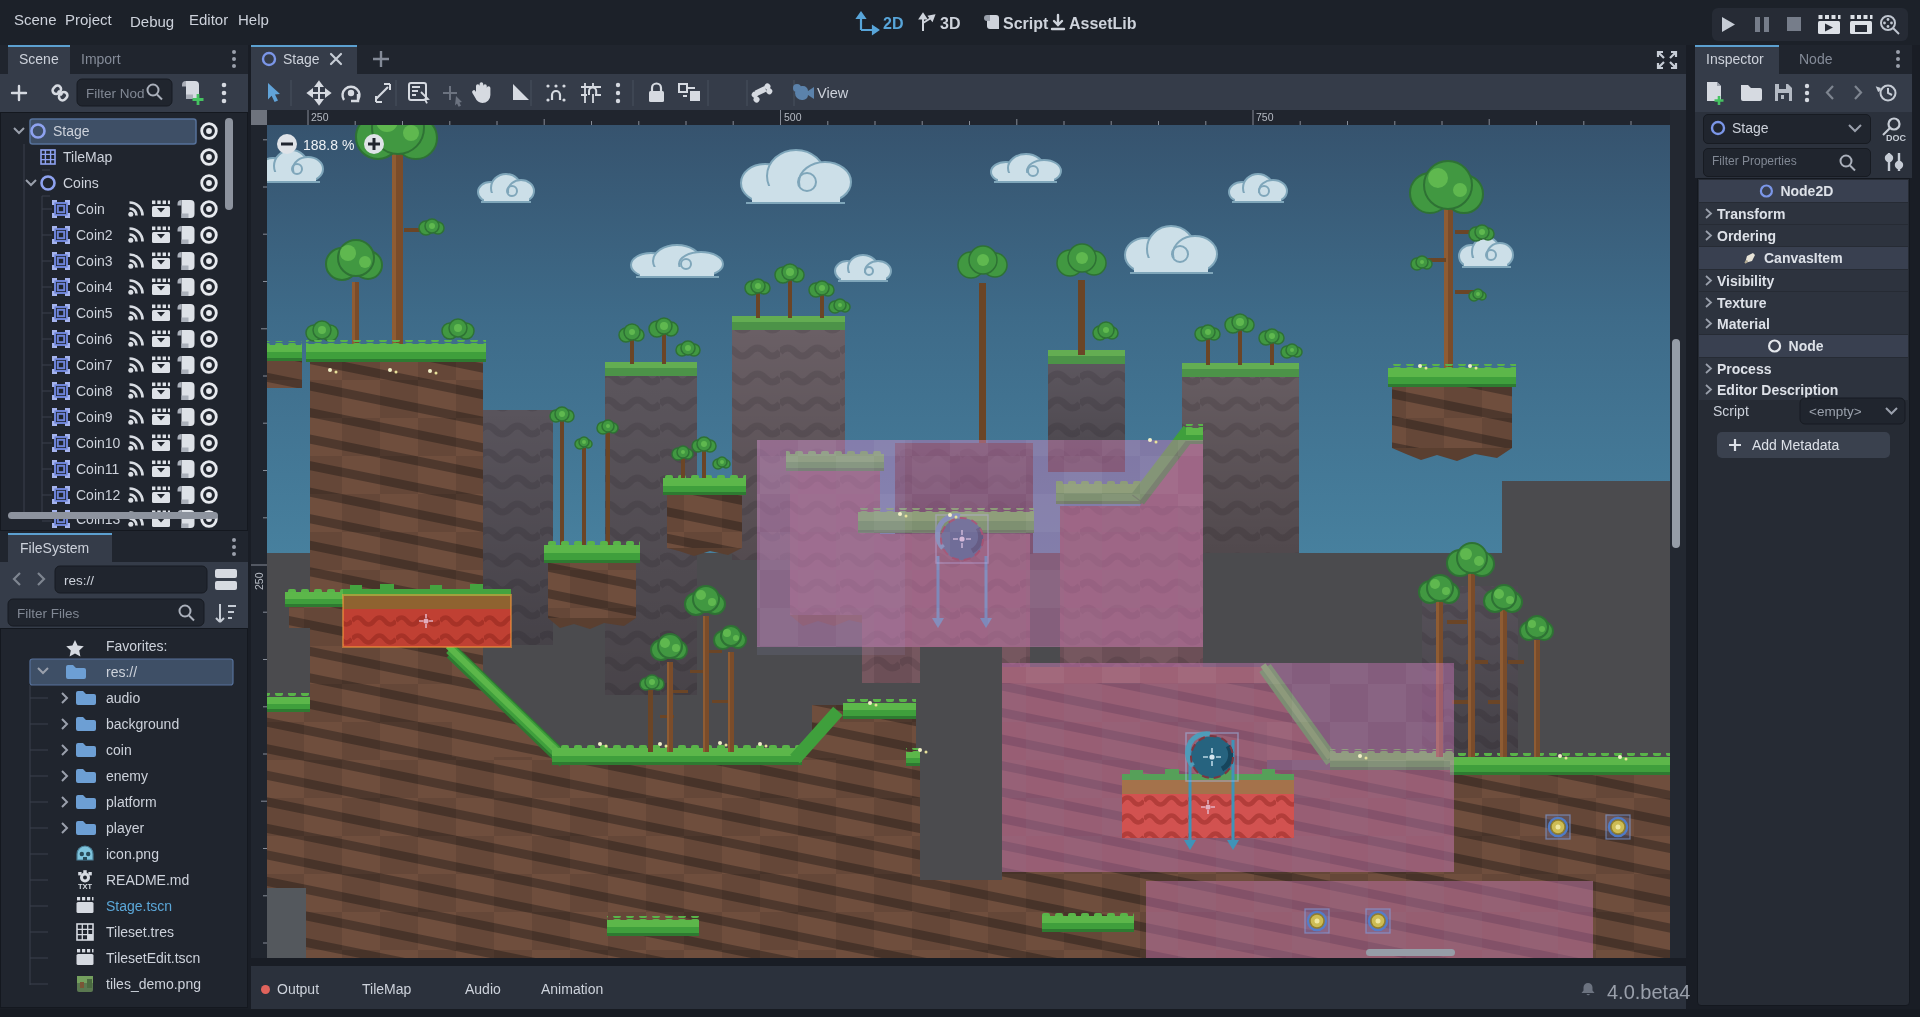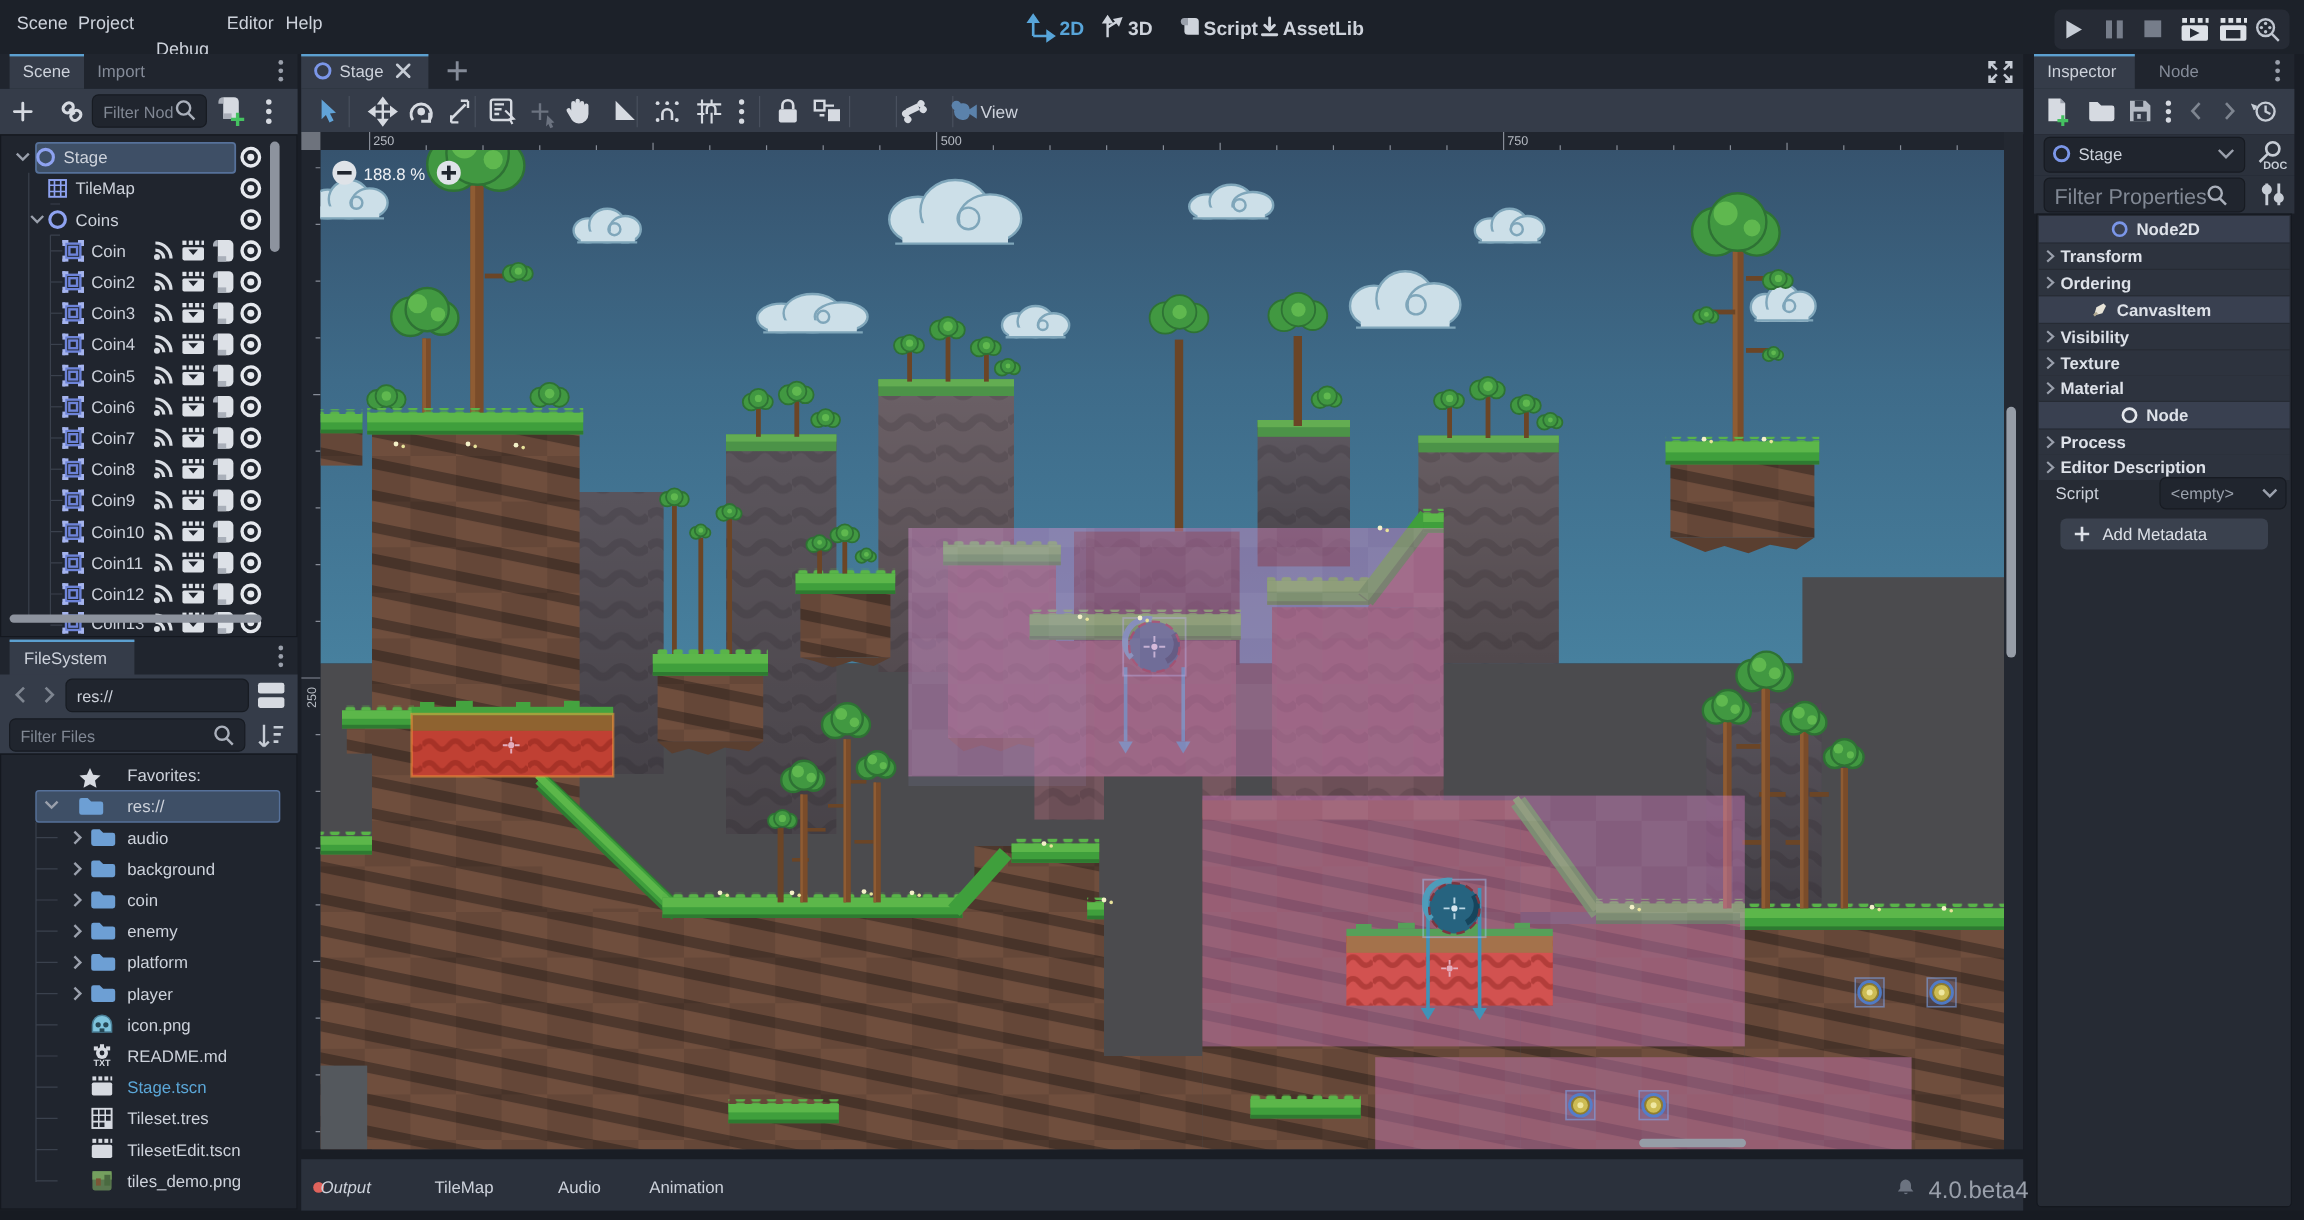--- a/index.html
+++ b/index.html
@@ -8,21 +8,21 @@
 .dim{color:#848b98;} .f14{font-size:14px;} .f15{font-size:15px;}
 .chrome{background:#353c49;}
 .tabsel{background:#353c49;border-top:2px solid #5ca0d0;}
 .inputbox{background:#20252e;border:1px solid #171b22;border-radius:5px;}
 svg{display:block;}
 </style></head><body>
 
 <div class="abs" style="left:0;top:0;width:1920px;height:45px;background:#1c2129;"></div>
 <div class="abs txt f15" style="left:14px;top:11px;">Scene</div>
 <div class="abs txt f15" style="left:65px;top:11px;">Project</div>
-<div class="abs txt f15" style="left:130px;top:13px;margin-top:20px;">Debug</div>
+<div class="abs txt f15" style="left:130px;top:13px;">Debug</div>
 <div class="abs txt f15" style="left:189px;top:11px;">Editor</div>
 <div class="abs txt f15" style="left:238px;top:11px;">Help</div>
 <svg class="abs" style="left:855px;top:10px;" width="290" height="26" viewBox="0 0 290 26">
 <g stroke="#58a5d9" stroke-width="2.2" fill="#58a5d9">
       <path d="M6 20 V7 M6 20 h13" fill="none"></path>
       <path d="M6 3 l-3.5 5 h7 z M23 20 l-5 -3.5 v7 z"></path>
     </g>
 <text x="28" y="19" font-size="16" font-weight="bold" fill="#58a5d9">2D</text>
 <g fill="#ced3db" stroke="#ced3db" stroke-width="2">
       <path d="M68 21 V9 M68 13 l8 -5" fill="none"></path>
@@ -1638,21 +1638,21 @@
         <rect x="368" y="142.5" width="12" height="3" fill="#20252e"></rect>
         <rect x="372.5" y="138" width="3" height="12" fill="#20252e"></rect>
       </g>
     </g>
     <rect x="1670" y="110" width="16" height="848" fill="#232831"></rect>
     <rect x="1672" y="339" width="8" height="209" rx="4" fill="#969da7"></rect>
     <rect x="1366" y="949" width="89" height="7" rx="3.5" fill="#969da7"></rect>
   </svg>
 <div class="abs" style="left:251px;top:966px;width:1435px;height:43px;background:#2b313c;"></div>
 <div class="abs" style="left:261px;top:985px;width:9px;height:9px;border-radius:50%;background:#e0635c;"></div>
-<div class="abs txt f14" style="left:267px;top:981px;font-style:italic;">Output</div>
+<div class="abs txt f14" style="left:277px;top:981px;">Output</div>
 <div class="abs txt f14" style="left:362px;top:981px;">TileMap</div>
 <div class="abs txt f14" style="left:465px;top:981px;">Audio</div>
 <div class="abs txt f14" style="left:541px;top:981px;">Animation</div>
 <div class="abs txt f14" style="left:655px;top:981px;margin-top:44px;">Shader Editor</div>
 <svg class="abs" style="left:1580px;top:981px" width="16" height="16">
     <path d="M8 2 a4.5 4.5 0 0 1 4.5 4.5 v3 l2 2.5 h-13 l2 -2.5 v-3 A4.5 4.5 0 0 1 8 2 z M6.5 13 a1.8 1.8 0 0 0 3.4 0 z" fill="#6c7380"></path>
   </svg>
 <div class="abs" style="left:1607px;top:981px;font-size:20px;color:#9aa0ab;">4.0.beta4</div>
 <div class="abs" style="left:0;top:1009px;width:1920px;height:8px;background:#171b22;"></div>
 <div class="abs" style="left:1695px;top:45px;width:217px;height:29px;background:#20252e;"></div>
@@ -1707,21 +1707,21 @@
   </svg>
 <svg class="abs" style="left:1878px;top:114px;" width="30" height="30" viewBox="0 0 30 30">
 <g stroke="#c6ccd5" stroke-width="2.2" fill="none">
       <circle cx="16" cy="10" r="5.5"></circle>
       <path d="M12 14 l-7 7"></path>
     </g>
 <text x="8" y="27" font-size="9" font-weight="bold" fill="#c6ccd5">DOC</text>
 </svg>
 <div class="abs" style="left:1695px;top:146px;width:217px;height:32px;background:#2b313c;"></div>
 <div class="abs inputbox" style="left:1703px;top:148px;width:166px;height:27px;"></div>
-<div class="abs" style="left:1712px;top:154px;font-size:18px;color:#818894;">Filter Properties</div>
+<div class="abs" style="left:1712px;top:154px;font-size:12px;color:#818894;">Filter Properties</div>
 <svg class="abs" style="left:1838px;top:153px;" width="20" height="20">
     <g stroke="#aab0bb" stroke-width="2" fill="none">
       <circle cx="8" cy="8" r="5.5"></circle>
       <path d="M12 12.5 l5 5"></path>
     </g>
   </svg>
 <svg class="abs" style="left:1882px;top:150px;" width="24" height="24" viewBox="0 0 24 24">
 <g stroke="#c6ccd5" stroke-width="2.4">
       <path d="M7 3 v18 M17 3 v18"></path>
       <circle cx="7" cy="8" r="3" fill="#c6ccd5"></circle>

